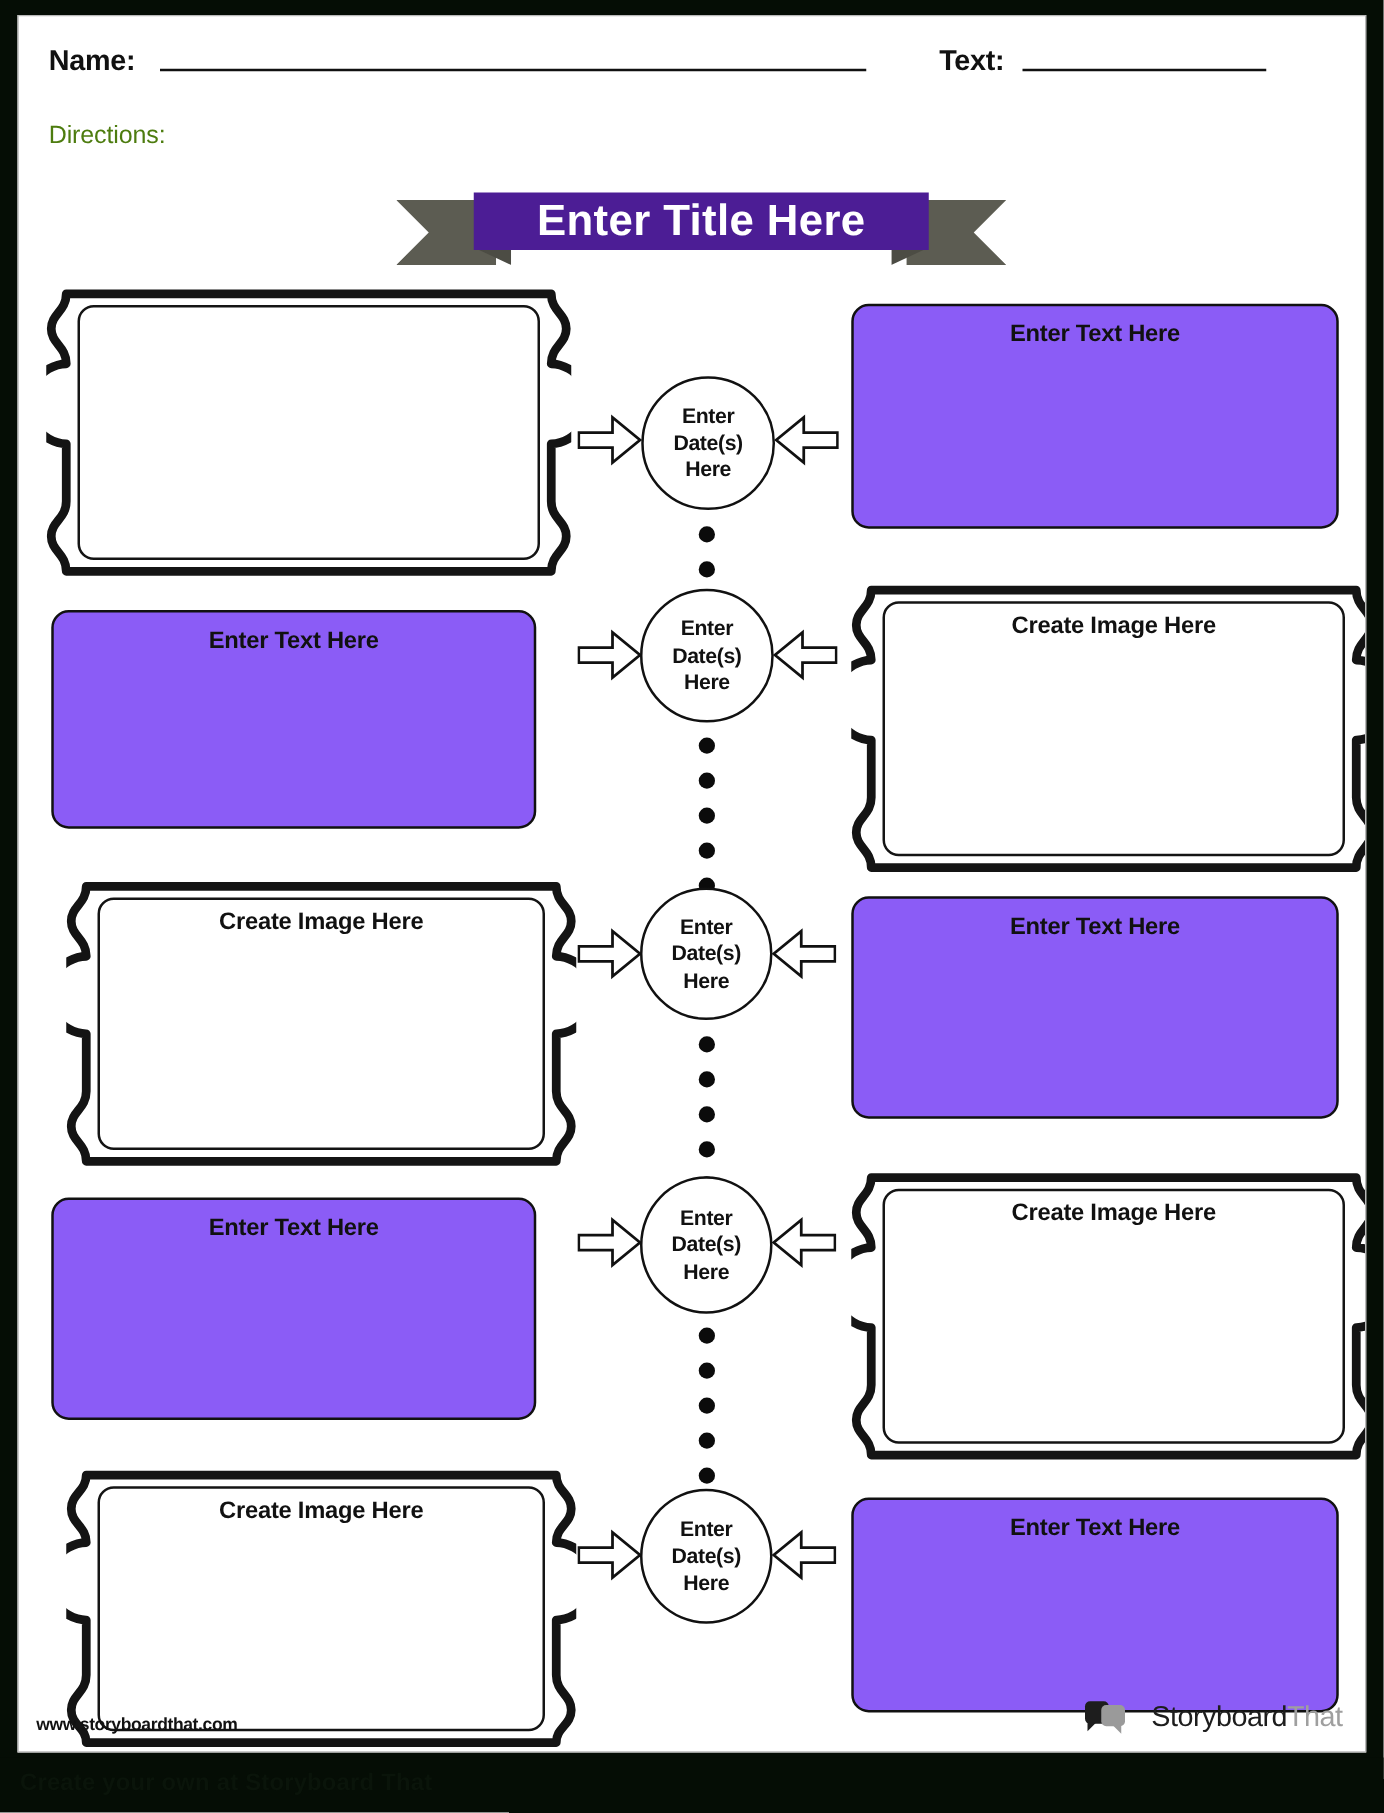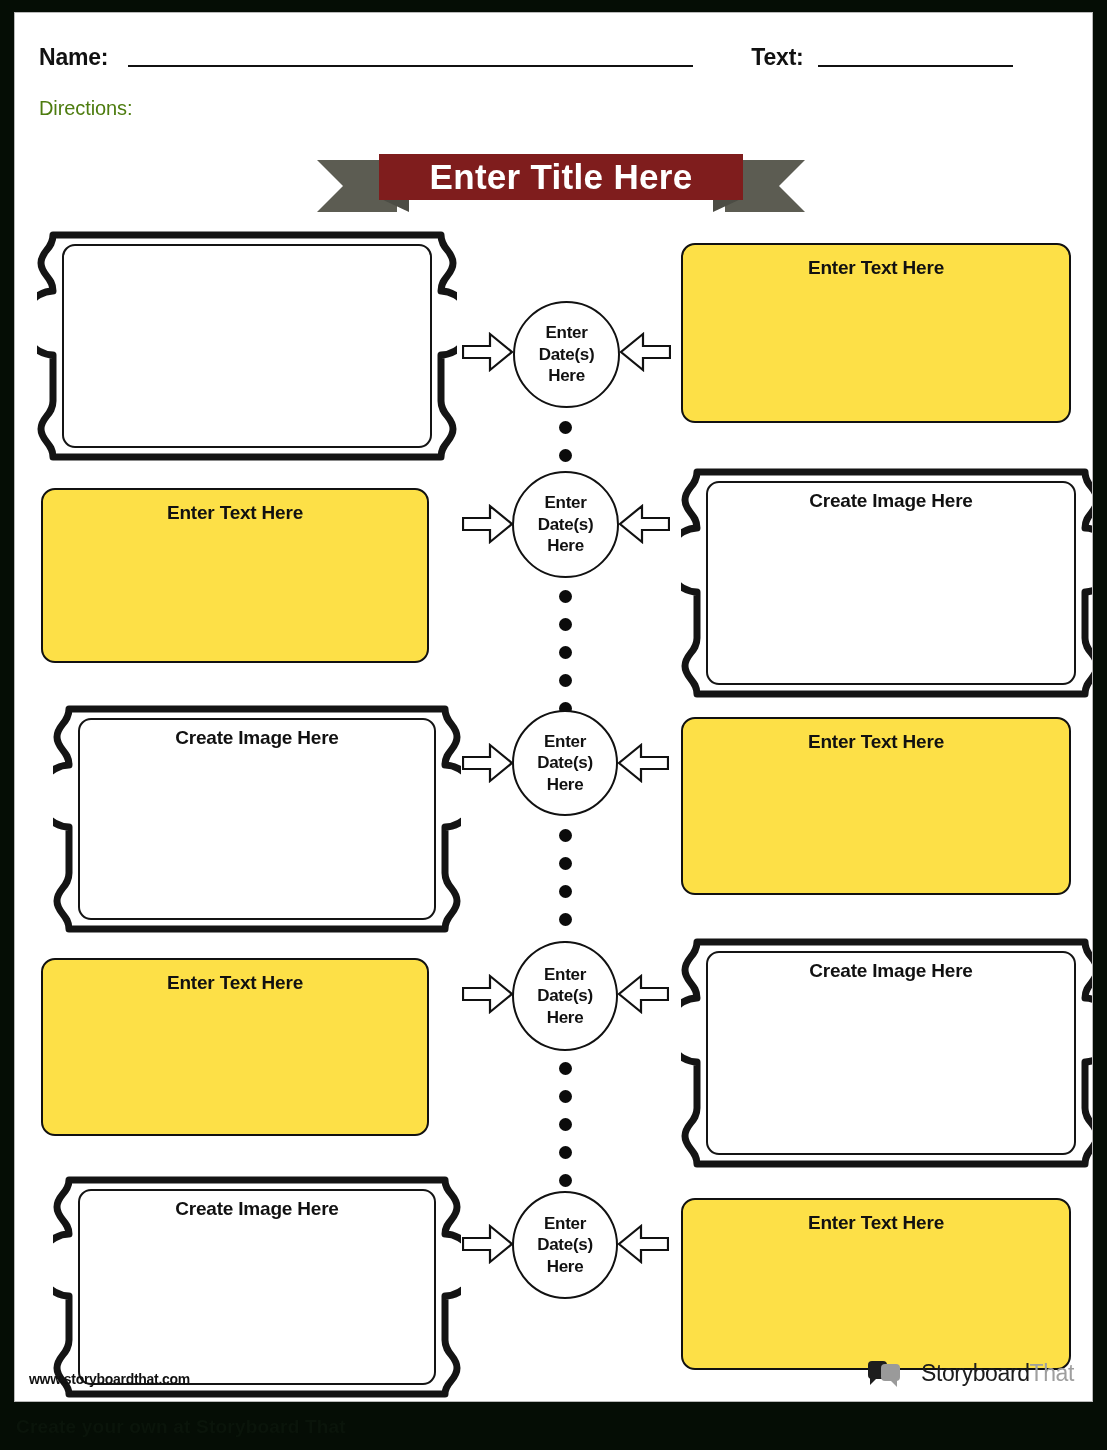--- a/index.html
+++ b/index.html
@@ -39,21 +39,21 @@
     font-size:19px;font-weight:bold;
     color:#0a140a;
     letter-spacing:.2px;
     white-space:nowrap;
   }
 
   
   .hdr{
     position:absolute;left:24px;top:24px;
     width:1020px;height:40px;
-    display:flex;align-items:center;gap:12px;
+    display:flex;align-items:flex-start;gap:12px;
   }
   .hdr .lbl{
     font-size:23px;font-weight:bold;color:#111;
     letter-spacing:-.2px;line-height:1;
   }
   .rule{
     border-bottom:2.5px solid #111;
     height:18px;
   }
   .rule.name{width:565px;margin-left:8px;}
@@ -88,41 +88,41 @@
   #ribbon .fold{
     position:absolute;top:44px;
     width:30px;height:14px;
     background:#4c4c44;
   }
   #ribbon .fold.left{left:62px;clip-path:polygon(0 0,100% 0,100% 100%);}
   #ribbon .fold.right{right:62px;clip-path:polygon(0 0,100% 0,0 100%);}
   #ribbon .band{
     position:absolute;left:62px;top:0;
     width:364px;height:46px;
-    background:#7f1d1d;
+    background:#4c1d95;
   }
   #ribbon .band .txt{
     position:absolute;left:0;top:0;
     width:100%;height:100%;
     display:flex;align-items:center;justify-content:center;
     color:#fff;font-size:35px;font-weight:bold;
     letter-spacing:.3px;
     white-space:nowrap;
   }
 
   
   #grid{position:absolute;left:0;top:0;width:1079px;height:1390px;}
   .row{position:absolute;left:0;width:1079px;}
 
   
   .plainbox{
     position:absolute;
     border:2px solid #111;
     border-radius:14px;
-    background:#fde047;
+    background:#8b5cf6;
     box-sizing:border-box;
   }
   .boxlabel{
     position:absolute;left:0;top:12px;
     width:100%;text-align:center;
     font-size:19px;font-weight:bold;color:#111;
     letter-spacing:-.2px;
   }
 
   

